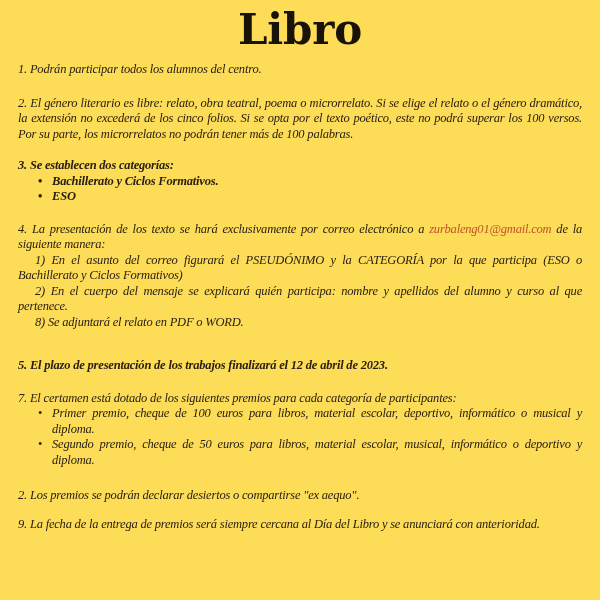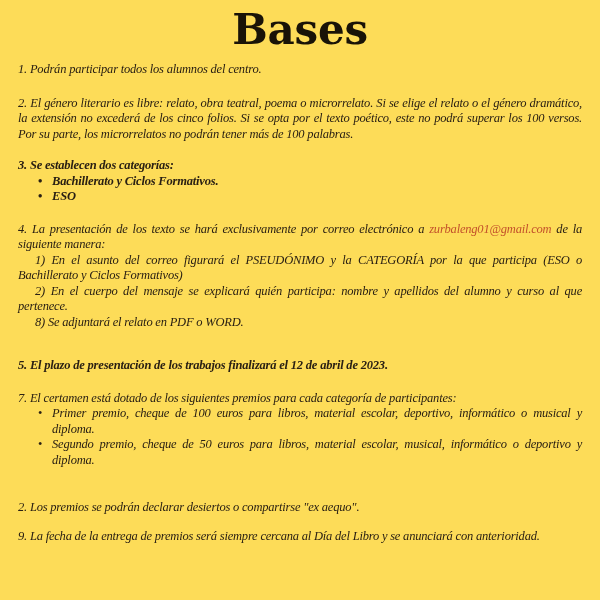--- a/index.html
+++ b/index.html
@@ -29,41 +29,41 @@
   }
   .para { margin: 0; }
   .just { text-align: justify; }
   .step { text-indent: 17px; }
   .email { color: var(--accent, #C3512B); }
   .tight { letter-spacing: -0.45px; }
   .mb-a { margin-bottom: 18px; }
   .mb-b { margin-bottom: 16px; }
   .mb-c { margin-bottom: 17px; font-weight: bold; }
   .mb-d { margin-bottom: 28px; }
-  .mb-e { margin-bottom: 32px; }
+  .mb-e { margin-bottom: 20px; }
   .mb-f { margin-bottom: 13px; }
   ul.bullets {
     list-style: none;
     margin: 0;
     padding: 0 0 0 34px;
   }
   ul.bullets li { position: relative; margin: 0; }
   ul.bullets li::before {
     content: "\2022";
     position: absolute;
     left: -14px;
     font-style: normal;
   }
 </style>
 </head>
 <body>
 
 <div class="page">
 
-  <h1 class="title">Bases</h1>
+  <h1 class="title">Libro</h1>
 
   <p class="para mb-a">1. Podrán participar todos los alumnos del centro.</p>
 
   <p class="para just mb-b">2. El género literario es libre: relato, obra teatral, poema o microrrelato. Si se elige el relato o el género dramático, la extensión no excederá de los cinco folios. Si se opta por el texto poético, este no podrá superar los 100 versos. Por su parte, los microrrelatos no podrán tener más de 100 palabras.</p>
 
   <div class="mb-c">
     <p class="para">3. Se establecen dos categorías:</p>
     <ul class="bullets">
       <li class="para">Bachillerato y Ciclos Formativos.</li>
       <li class="para">ESO</li>

